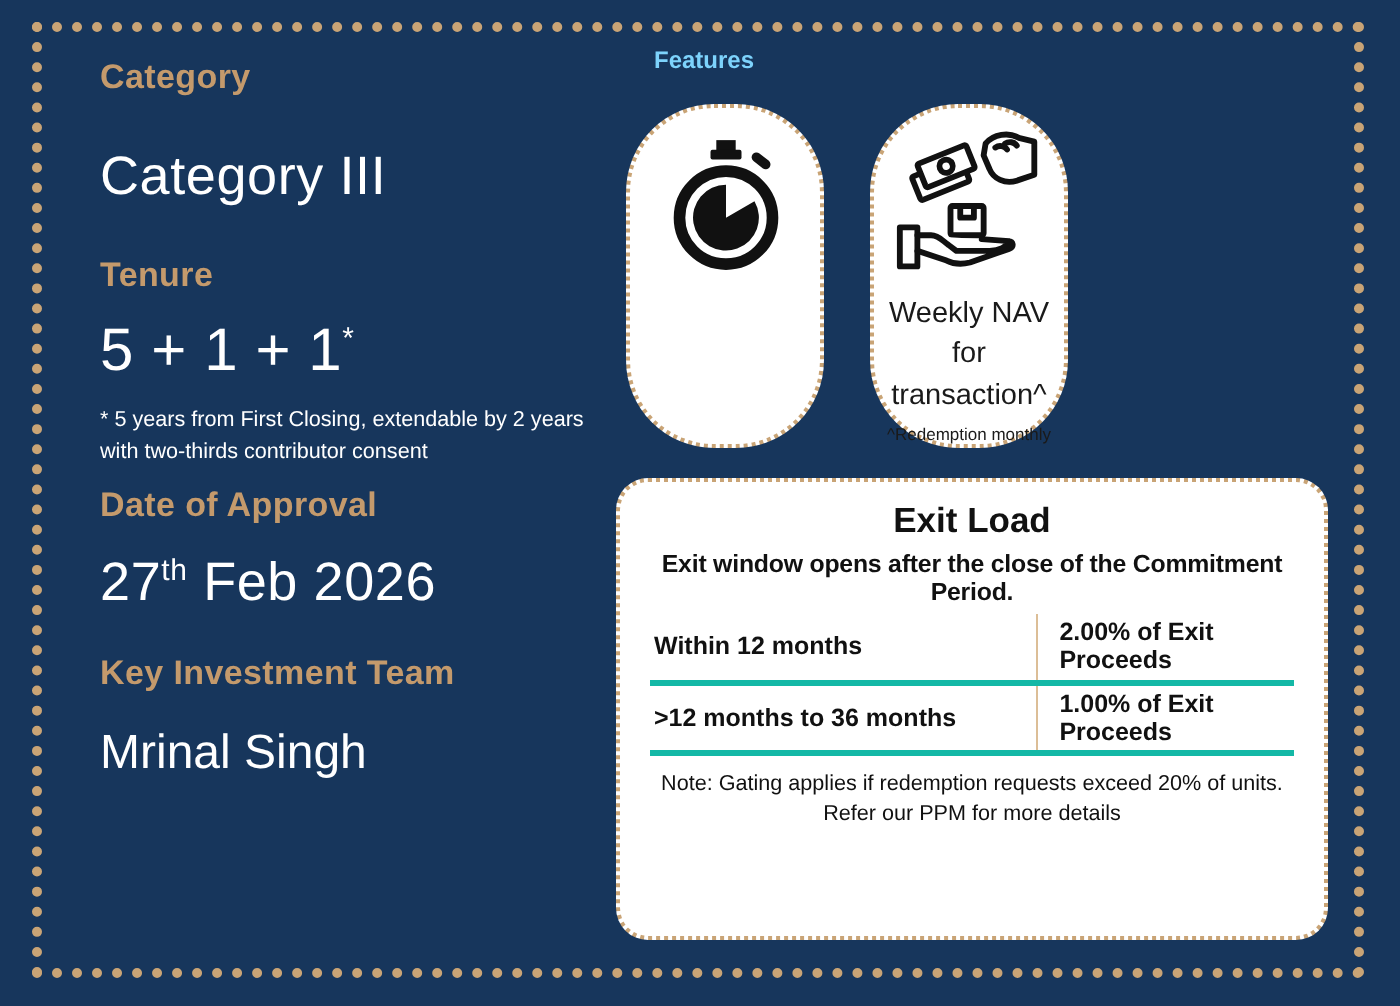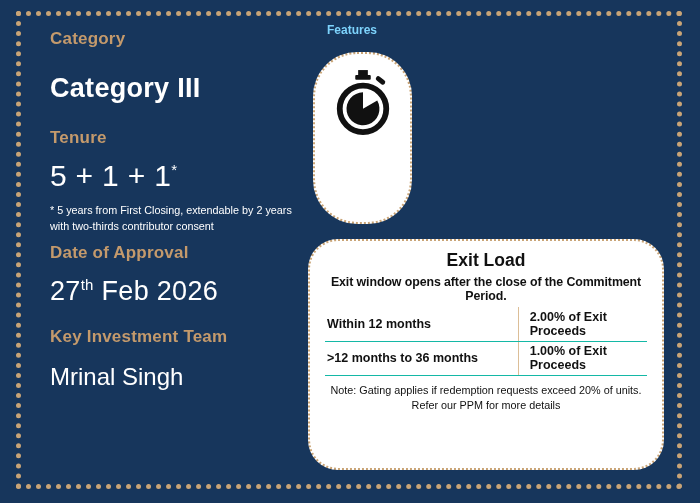--- a/index.html
+++ b/index.html
@@ -108,21 +108,21 @@
     text-align: center;
   }
 
   
   .exit-card {
     position: absolute;
     left: 308px; top: 239px;
     width: 356px; height: 231px;
     background: #FFFFFF;
     border: 2px dotted #C9A476;
-    border-radius: 30px;
+    border-radius: 16px;
     padding: 9px 15px 8px 15px;
   }
   .exit-title {
     text-align: center;
     color: #111111;
     font-size: 17.5px;
     font-weight: bold;
   }
   .exit-subtitle {
     text-align: center;
@@ -152,42 +152,42 @@
   }
   .exit-table td {
     color: #111111;
     font-size: 12.5px;
     font-weight: bold;
     height: 34px;
     padding: 2px 0 2px 2px;
   }
   .exit-table td.c2cell { padding-left: 11px; }
   .exit-table .divider { border-right: 1px solid #DCBE97; }
-  .exit-table tr.rowline td { border-bottom: 1px solid #14b8a6; }
+  .exit-table tr.rowline td { border-bottom: 3px solid #14b8a6; }
   .exit-note {
     margin-top: 7px;
     text-align: center;
     color: #111111;
     font-size: 10.8px;
     line-height: 1.45;
   }
   .exit-note span { display: block; }
 
   svg .stroke { fill: #FFFFFF; stroke: #111111; stroke-width: 3; stroke-linejoin: round; stroke-linecap: round; }
   svg .stroke-nf { fill: none; stroke: #111111; stroke-width: 3; stroke-linejoin: round; stroke-linecap: round; }
 </style>
 </head>
 <body>
 
 <div class="page">
   <div class="outer-border"></div>
 
   <div class="left-col">
     <div class="gold-label" style="top:29px;">Category</div>
-    <div class="big-value" style="top:73px;font-weight:bold;">Category III</div>
+    <div class="big-value" style="top:73px;">Category III</div>
 
     <div class="gold-label" style="top:128px;">Tenure</div>
     <div class="big-value" style="top:159px; font-size:30px;"><span>5 + 1 + 1</span><sup>*</sup></div>
     <div class="footnote" style="top:202px;">
       <span>* 5 years from First Closing, extendable by 2 years</span>
       <span>with two-thirds contributor consent</span>
     </div>
 
     <div class="gold-label" style="top:243px;">Date of Approval</div>
     <div class="big-value" style="top:276px;"><span>27</span><sup>th</sup><span> Feb 2026</span></div>
@@ -208,20 +208,45 @@
         <svg width="62" height="68" viewBox="0 0 64 70">
           <rect x="27" y="1" width="10" height="6" fill="#111111"></rect>
           <rect x="24" y="6" width="16" height="5" rx="1" fill="#111111"></rect>
           <rect x="45" y="9" width="11" height="5" rx="2.5" fill="#111111" transform="rotate(38 50 11)"></rect>
           <circle cx="32" cy="41" r="24" fill="none" stroke="#111111" stroke-width="6"></circle>
           <path d="M32 41 L32 24 A17 17 0 1 0 46.7 32.5 Z" fill="#111111"></path>
         </svg>
       </div>
     </div>
 
+    <div class="feature-card third">
+      <div class="icon-box">
+        <svg width="76" height="80" viewBox="0 0 78 82">
+
+          <g transform="rotate(-22 30 22)">
+            <rect class="stroke" x="9" y="18" width="27" height="13" rx="1"></rect>
+            <rect class="stroke" x="14" y="13" width="27" height="13" rx="1"></rect>
+            <circle class="stroke-nf" cx="27.5" cy="19.5" r="3.4"></circle>
+          </g>
+
+          <path class="stroke" d="M47 9 c4 -5 12 -6 17 -3 l8 2 v17 l-9 3 c-6 2 -12 -1 -14 -6 l-3 -7 z"></path>
+          <path class="stroke-nf" d="M52 11 a4 3.5 0 0 1 6 1 M57 9 a4 3.5 0 0 1 6 1"></path>
+
+          <rect class="stroke" x="29" y="41" width="17" height="15" rx="1"></rect>
+          <rect class="stroke" x="34" y="41" width="7" height="6"></rect>
+
+          <rect class="stroke" x="3" y="52" width="9" height="20"></rect>
+          <path class="stroke" d="M12 56 h7 c4 0 6 3 9 5 l4 3 h17 c5 0 9 -2 10 -5 l-14 -1 m14 1 c2 0 3 3 0 4 l-20 7 c-4 1 -8 1 -12 -1 l-15 -5"></path>
+        </svg>
+      </div>
+      <div class="label-box">
+        <div class="card-label">Weekly NAV for transaction^</div>
+      </div>
+      <div class="sub-label">^Redemption monthly</div>
+    </div>
   </div>
 
   <div class="exit-card">
     <div class="exit-title">Exit Load</div>
     <div class="exit-subtitle">Exit window opens after the close of the Commitment Period.</div>
 
     <table class="exit-table">
       <colgroup>
           <col class="c1">
           <col class="c2">

